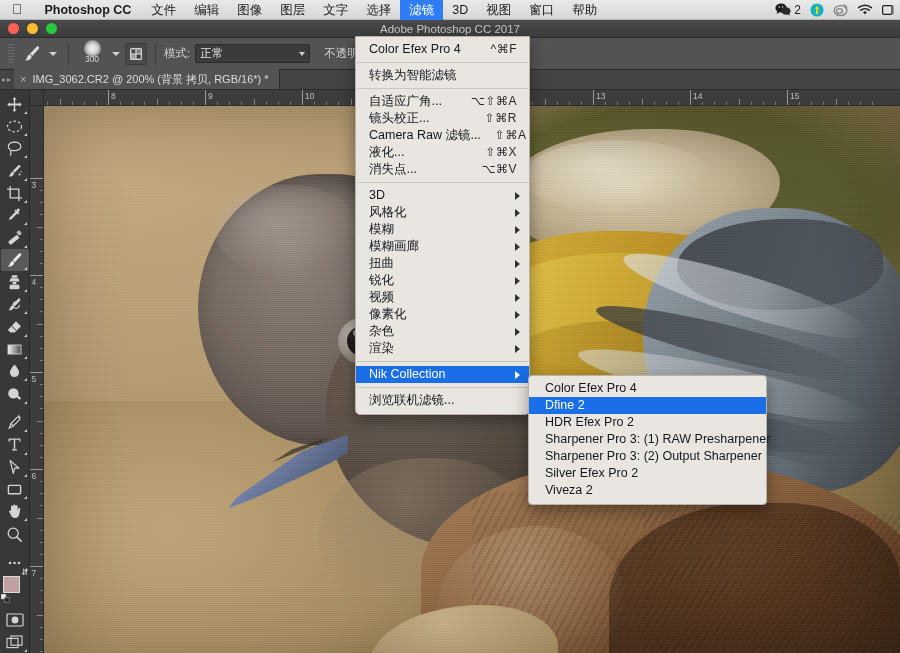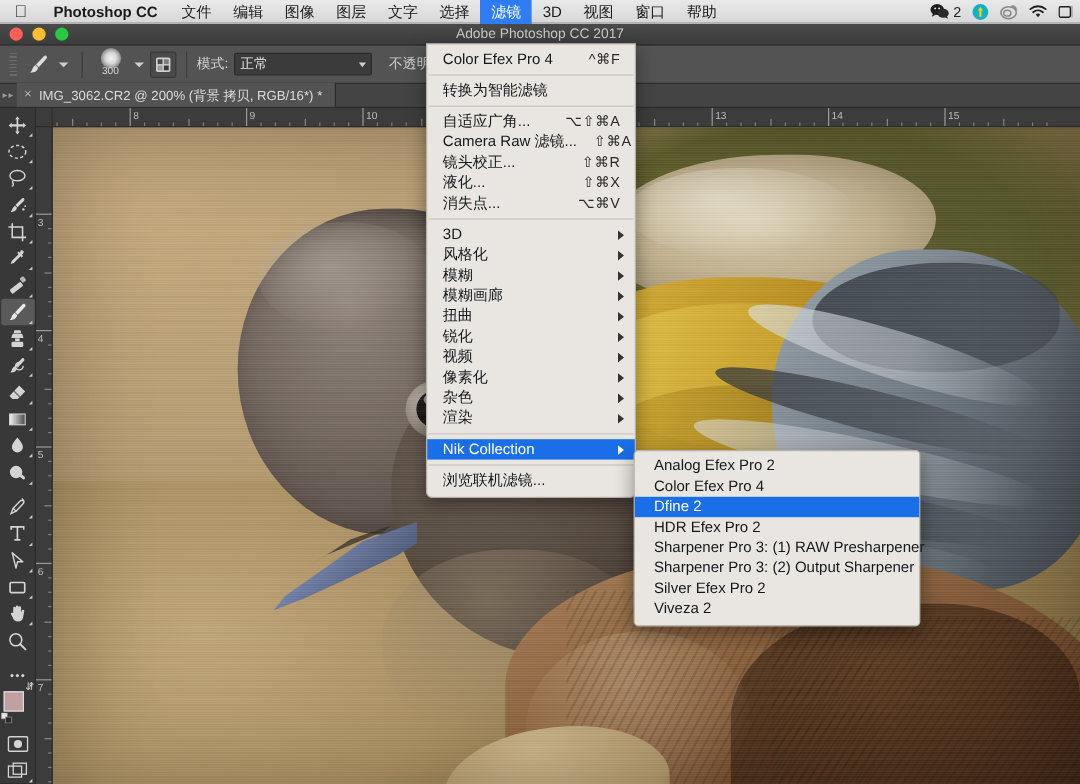--- a/index.html
+++ b/index.html
@@ -711,26 +711,26 @@
       <div class="msep"></div>
       <div class="mi">
         <span class="lbl">转换为智能滤镜</span>
       </div>
       <div class="msep"></div>
       <div class="mi">
         <span class="lbl">自适应广角...</span>
         <span class="sc">⌥⇧⌘A</span>
       </div>
       <div class="mi">
+        <span class="lbl">镜头校正...</span>
+        <span class="sc">⇧⌘R</span>
+      </div>
+      <div class="mi">
         <span class="lbl">Camera Raw 滤镜...</span>
         <span class="sc">⇧⌘A</span>
-      </div>
-      <div class="mi">
-        <span class="lbl">镜头校正...</span>
-        <span class="sc">⇧⌘R</span>
       </div>
       <div class="mi">
         <span class="lbl">液化...</span>
         <span class="sc">⇧⌘X</span>
       </div>
       <div class="mi">
         <span class="lbl">消失点...</span>
         <span class="sc">⌥⌘V</span>
       </div>
       <div class="msep"></div>
@@ -780,23 +780,20 @@
         <span class="arrow"></span>
       </div>
       <div class="msep"></div>
       <div class="mi">
         <span class="lbl">浏览联机滤镜...</span>
       </div>
     </div>
 
   <div id="nik-submenu">
       <div class="mi">
-        <span class="lbl">Analog Efex Pro 2</span>
-      </div>
-      <div class="mi">
         <span class="lbl">Color Efex Pro 4</span>
       </div>
       <div class="mi hl">
         <span class="lbl">Dfine 2</span>
       </div>
       <div class="mi">
         <span class="lbl">HDR Efex Pro 2</span>
       </div>
       <div class="mi">
         <span class="lbl">Sharpener Pro 3: (1) RAW Presharpener</span>

